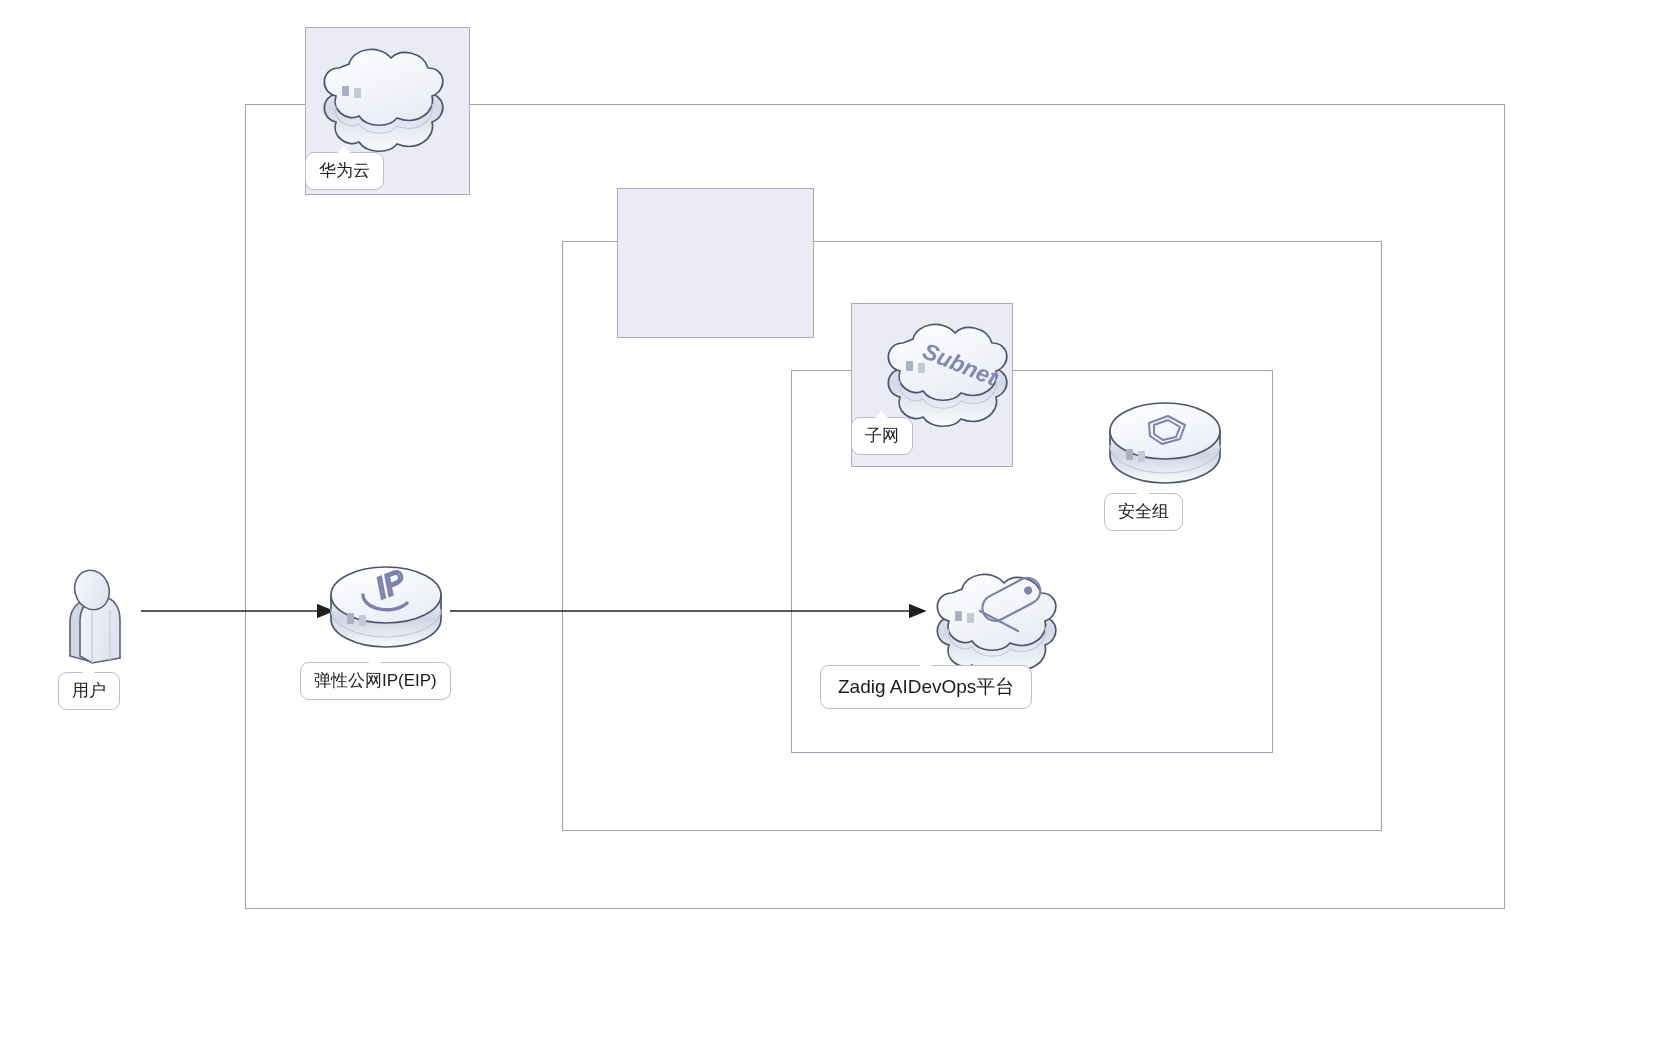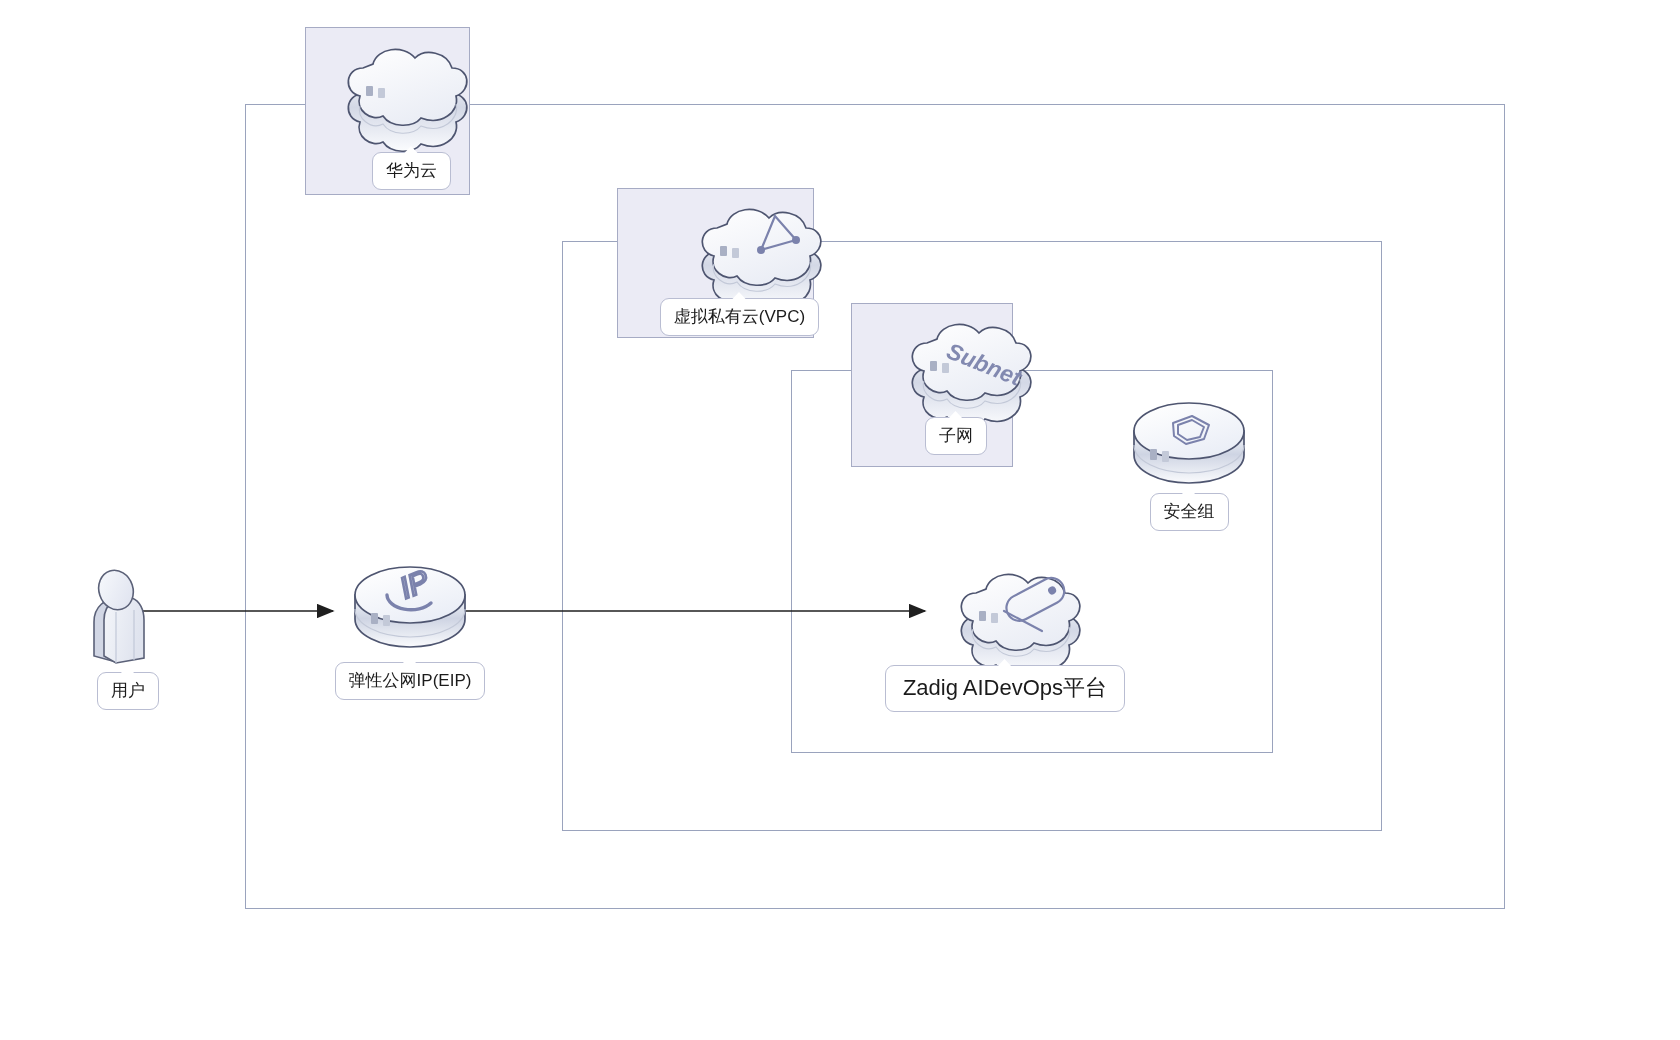--- a/index.html
+++ b/index.html
@@ -13,39 +13,39 @@
   #zone-vpc   {left:562px; top:241px;  width:820px;  height:590px;}
   #zone-subnet{left:791px; top:370px;  width:482px;  height:383px;}
 
   
   .panel{position:absolute;background:#ebebf5;border:1px solid #a6abc4;box-sizing:border-box;}
   #panel-cloud {left:305px; top:27px;  width:165px; height:168px;}
   #panel-vpc   {left:617px; top:188px; width:197px; height:150px;}
   #panel-subnet{left:851px; top:303px; width:162px; height:164px;}
 
   
-  .node{position:absolute;display:flex;flex-direction:column;align-items:center;padding-left:24px;}
+  .node{position:absolute;display:flex;flex-direction:column;align-items:flex-start;}
 
   
   .caption{
     position:relative;background:#ffffff;border:1px solid #b9bdd2;border-radius:9px;
     color:#1b1b1b;font-size:17px;line-height:1;
     padding:9px 13px 10px 13px;white-space:nowrap;text-align:center;
   }
   .caption::before{
     content:"";position:absolute;left:50%;top:-7px;margin-left:-8px;
     width:15px;height:8px;background:#ffffff;
     clip-path:polygon(50% 0%,100% 100%,0% 100%);
   }
   .caption::after{
     content:"";position:absolute;left:50%;top:-8px;margin-left:-9px;
     width:18px;height:9px;background:#b9bdd2;z-index:-1;
     clip-path:polygon(50% 0%,100% 100%,0% 100%);
   }
-  .caption.big{font-size:22px;padding:11px 17px 12px 17px;}
+  .caption.big{font-size:19px;padding:11px 17px 12px 17px;}
 
   svg{display:block;overflow:visible;}
 
   
   #node-huawei {left:305px; top:30px;}
   #node-vpc    {left:617px; top:190px;}
   #node-subnet {left:851px; top:305px;}
   #node-secgrp {left:1104px;top:393px;}
   #node-user   {left:58px;  top:564px;}
   #node-eip    {left:300px; top:557px;}
@@ -103,46 +103,20 @@
 
         <path d="M31,76 C27,88 42,100 54,94 C62,106 84,106 92,96 C112,104 131,90 127,74" fill="none" stroke="#c3c9d8" stroke-width="1.2"></path>
 
         <rect x="37" y="56" width="7" height="10" rx="1" fill="#a9b0c4"></rect>
         <rect x="49" y="58" width="7" height="10" rx="1" fill="#c3c9d8"></rect>
       </svg>
     </span>
     <span class="caption">华为云</span>
   </div>
 
-  <div class="node" id="node-vpc">
-    <span>
-      <svg width="197" height="108" viewBox="0 0 197 108">
-        <g transform="translate(42,0)">
-          <path d="M34,38 C16,38 14,62 31,66 C26,80 42,92 54,86
-                   C62,98 84,98 92,88 C112,96 131,82 127,66
-                   C143,60 141,38 123,38 C118,22 96,18 86,28
-                   C74,14 48,18 44,34 Z" transform="translate(0,24)" fill="url(#g-cloudside)" stroke="#4e5570" stroke-width="1.7"></path>
-          <path d="M34,38 C16,38 14,62 31,66 C26,80 42,92 54,86
-                   C62,98 84,98 92,88 C112,96 131,82 127,66
-                   C143,60 141,38 123,38 C118,22 96,18 86,28
-                   C74,14 48,18 44,34 Z" fill="url(#g-cloudtop)" stroke="#4e5570" stroke-width="1.7"></path>
-          <path d="M31,74 C27,86 42,98 54,92 C62,104 84,104 92,94 C112,102 131,88 127,72" fill="none" stroke="#c3c9d8" stroke-width="1.2"></path>
-          <rect x="37" y="56" width="7" height="10" rx="1" fill="#a9b0c4"></rect>
-          <rect x="49" y="58" width="7" height="10" rx="1" fill="#c3c9d8"></rect>
-
-          <g stroke="#7b82ac" stroke-width="2.2" fill="none">
-            <path d="M78,60 L92,26 L113,50 Z"></path>
-          </g>
-          <circle cx="78" cy="60" r="4" fill="#7b82ac"></circle>
-          <circle cx="113" cy="50" r="4" fill="#7b82ac"></circle>
-        </g>
-      </svg>
-    </span>
-    <span class="caption">虚拟私有云(VPC)</span>
-  </div>
 
   <div class="node" id="node-subnet">
     <span>
       <svg width="162" height="112" viewBox="0 0 162 112">
         <g transform="translate(18,0)">
           <path d="M34,38 C16,38 14,62 31,66 C26,80 42,92 54,86
                    C62,98 84,98 92,88 C112,96 131,82 127,66
                    C143,60 141,38 123,38 C118,22 96,18 86,28
                    C74,14 48,18 44,34 Z" transform="translate(0,26)" fill="url(#g-cloudside)" stroke="#4e5570" stroke-width="1.7"></path>
           <path d="M34,38 C16,38 14,62 31,66 C26,80 42,92 54,86

